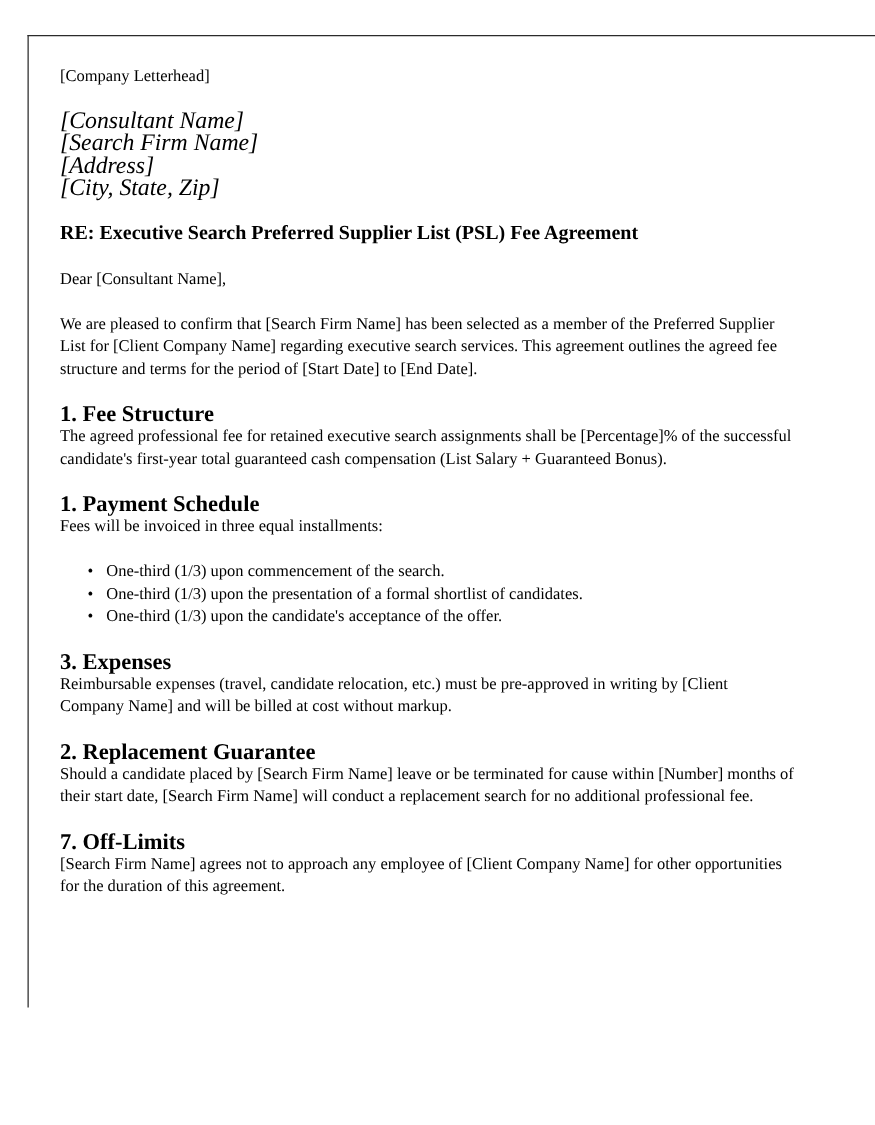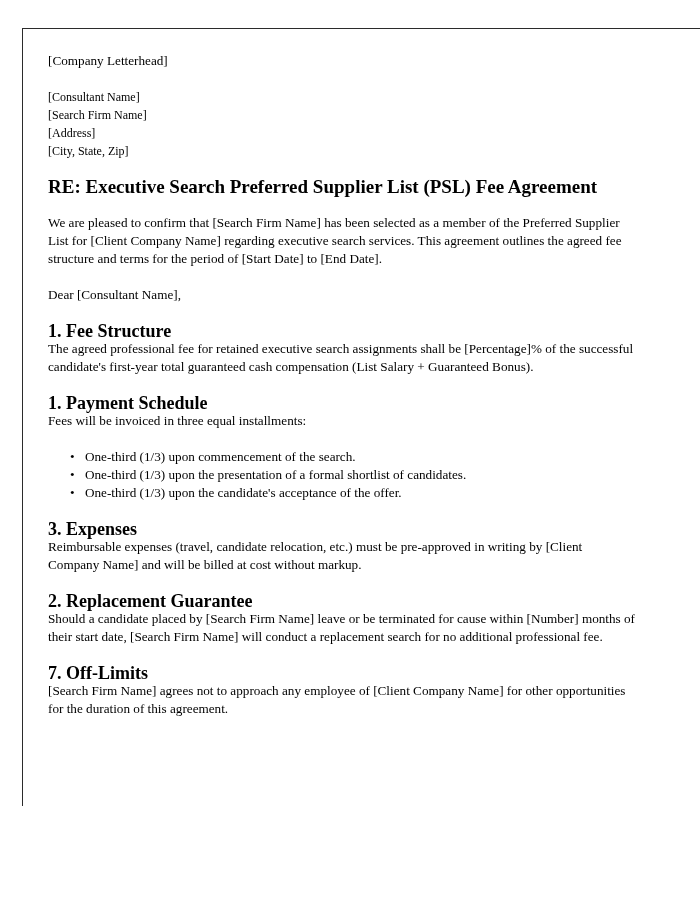--- a/index.html
+++ b/index.html
@@ -42,28 +42,29 @@
   .para {
     font-size: 13.2px;
     line-height: 18px;
     margin: 0 0 18px 0;
     text-align: left;
     white-space: normal;
   }
   .para:last-child { margin-bottom: 0; }
 
   .address-block {
-    font-size: 12px;
+    font-size: 19px;
     line-height: 18px;
     margin: 0 0 18px 0;
+    font-style: italic;
   }
   .address-line { display: block; }
 
   .subject-line {
-    font-size: 19px;
+    font-size: 16px;
     line-height: 18px;
     font-weight: bold;
     margin: 0 0 18px 0;
   }
 
   .section {
     margin: 0 0 18px 0;
   }
   .section-heading {
     font-size: 18px;
@@ -108,23 +109,23 @@
 
     <div class="address-block">
       <span class="address-line">[Consultant Name]</span>
       <span class="address-line">[Search Firm Name]</span>
       <span class="address-line">[Address]</span>
       <span class="address-line">[City, State, Zip]</span>
     </div>
 
     <p class="subject-line">RE: Executive Search Preferred Supplier List (PSL) Fee Agreement</p>
 
+    <p class="para">Dear [Consultant Name],</p>
+
     <p class="para">We are pleased to confirm that [Search Firm Name] has been selected as a member of the Preferred Supplier List for [Client Company Name] regarding executive search services. This agreement outlines the agreed fee structure and terms for the period of [Start Date] to [End Date].</p>
-
-    <p class="para">Dear [Consultant Name],</p>
 
     <div class="section">
       <p class="section-heading">1. Fee Structure</p>
       <p class="section-body">The agreed professional fee for retained executive search assignments shall be [Percentage]% of the successful candidate's first-year total guaranteed cash compensation (List Salary + Guaranteed Bonus).</p>
     </div>
 
     <div class="section">
       <p class="section-heading">1. Payment Schedule</p>
       <p class="section-body">Fees will be invoiced in three equal installments:</p>
       <ul class="bullet-list">

